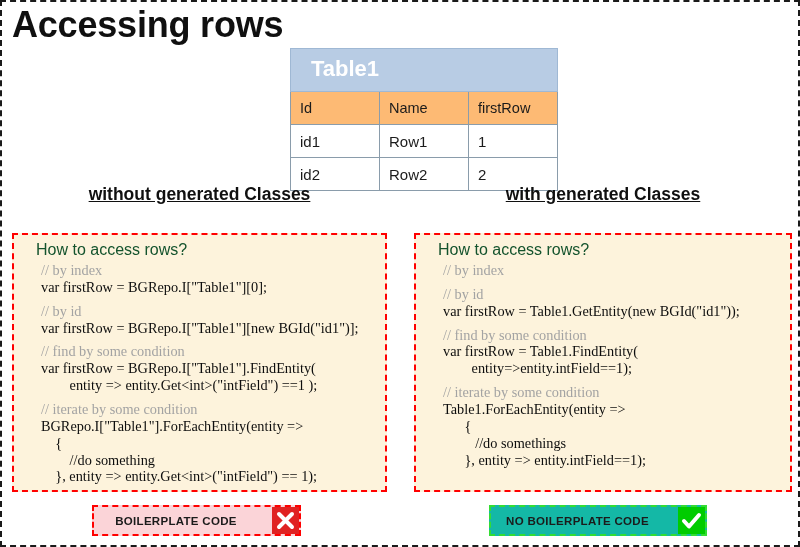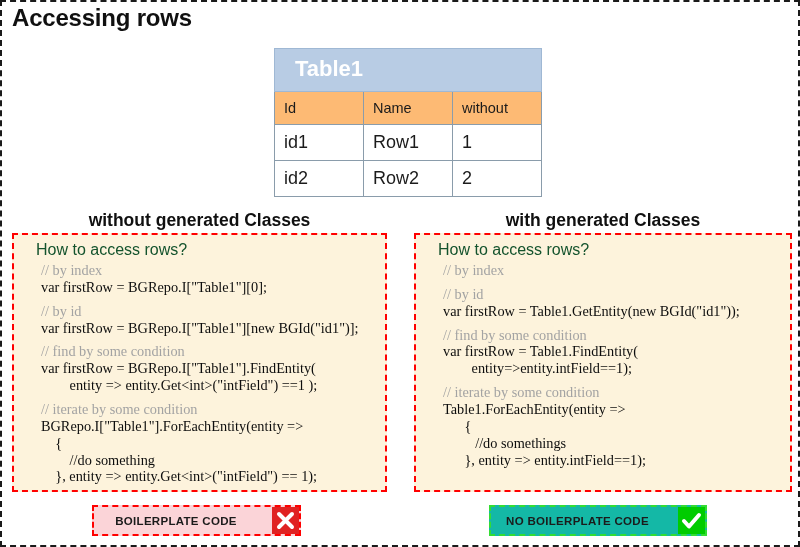--- a/index.html
+++ b/index.html
@@ -20,31 +20,31 @@
     box-sizing: border-box;
     border: 2px dashed #1a1a1a;
     background: #ffffff;
   }
 
   
   #page-title {
     position: absolute;
     left: 10px;
     top: 2px;
-    font-size: 24px;
+    font-size: 36px;
     font-weight: bold;
     color: #101010;
     letter-spacing: -0.2px;
     white-space: nowrap;
   }
 
   
   #entity-table {
     position: absolute;
-    left: 272px;
+    left: 288px;
     top: 46px;
     width: 268px;
     border-collapse: collapse;
     table-layout: fixed;
     background: #ffffff;
   }
   #entity-table .tbl-title-cell {
     background: #b8cce4;
     color: #ffffff;
     font-size: 22px;
@@ -60,39 +60,40 @@
     font-weight: normal;
     font-size: 14.5px;
     text-align: left;
     padding: 7px 0 7px 9px;
     border: 1px solid #8a9cab;
     height: 18px;
   }
   #entity-table td.data-cell {
     background: #ffffff;
     color: #1b1b1b;
-    font-size: 18px;
+    font-size: 15px;
     text-align: left;
     padding: 7px 0 7px 9px;
     border: 1px solid #8a9cab;
     height: 18px;
   }
   .cw1 { width: 59px; }
   .cw2 { width: 131px; }
   .cw3 { width: 78px; }
 
   
   .col-heading {
     position: absolute;
     font-size: 17.5px;
     font-weight: bold;
     color: #101010;
     text-align: center;
-    top: 208px;
-    white-space: nowrap;
+    top: 182px;
+    white-space: nowrap;
+    text-decoration: underline;
   }
   #heading-left  { left: 10px;  width: 375px; }
   #heading-right { left: 412px; width: 378px; }
 
   
   .code-panel {
     position: absolute;
     top: 231px;
     height: 259px;
     box-sizing: border-box;
@@ -175,21 +176,21 @@
   <div id="page-title">Accessing rows</div>
 
   <table id="entity-table">
     <tbody>
       <tr>
         <td class="tbl-title-cell" colspan="3">Table1</td>
       </tr>
       <tr>
         <th class="col-head cw1">Id</th>
         <th class="col-head cw2">Name</th>
-        <th class="col-head cw3">without</th>
+        <th class="col-head cw3">firstRow</th>
       </tr>
       <tr>
         <td class="data-cell">id1</td>
         <td class="data-cell">Row1</td>
         <td class="data-cell">1</td>
       </tr>
       <tr>
         <td class="data-cell">id2</td>
         <td class="data-cell">Row2</td>
         <td class="data-cell">2</td>

